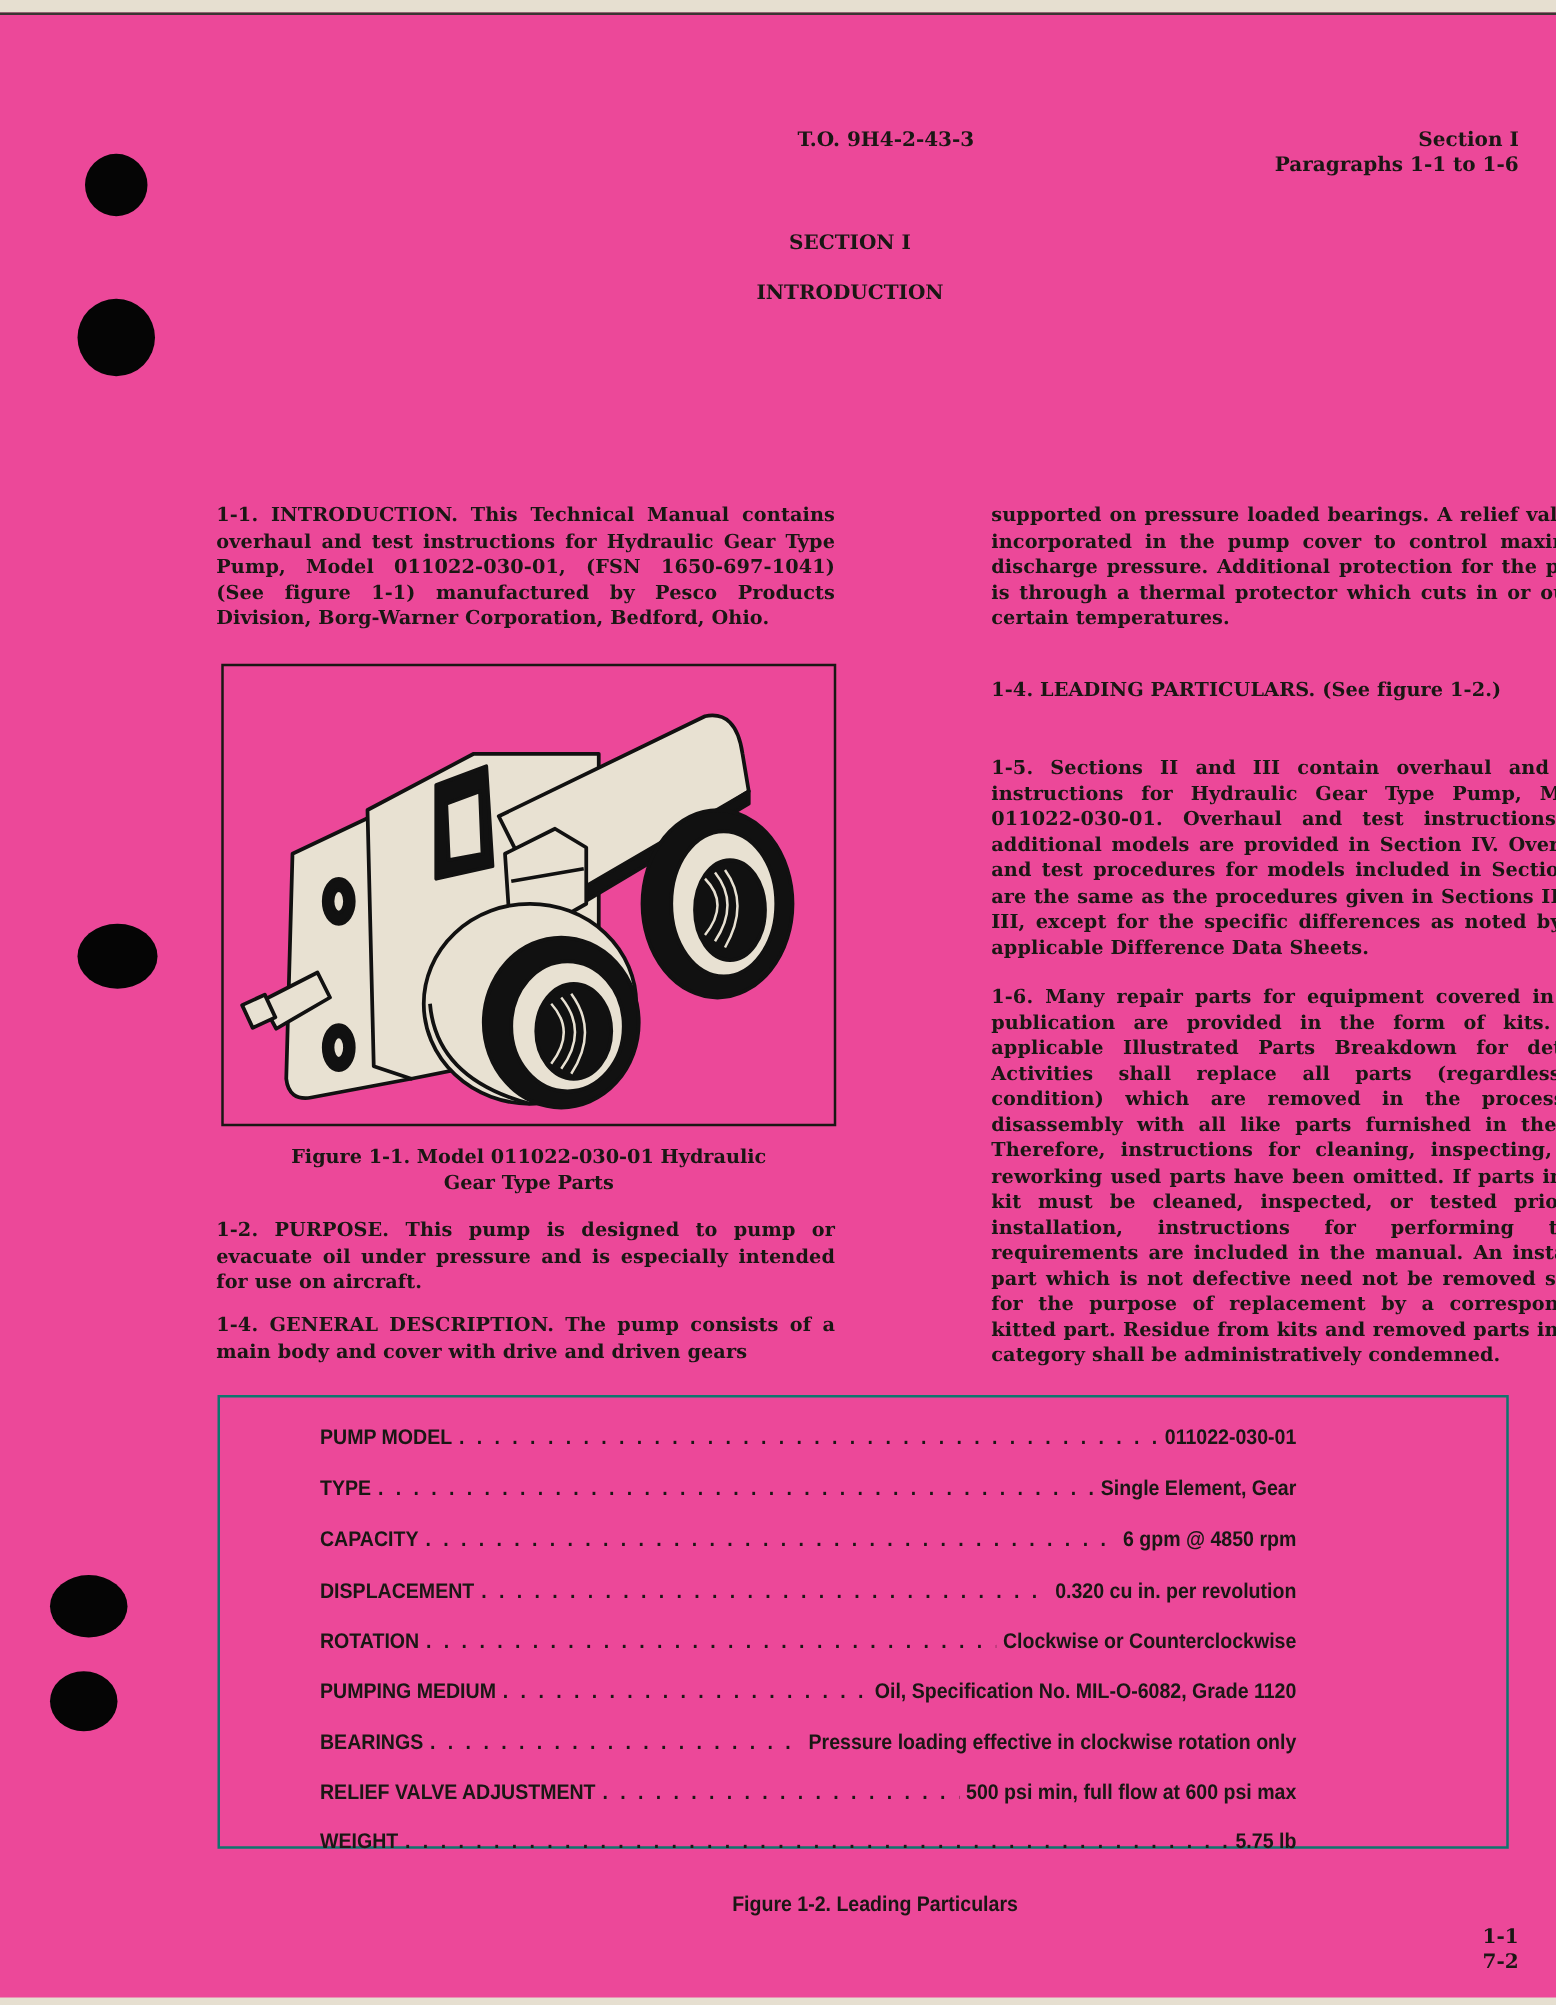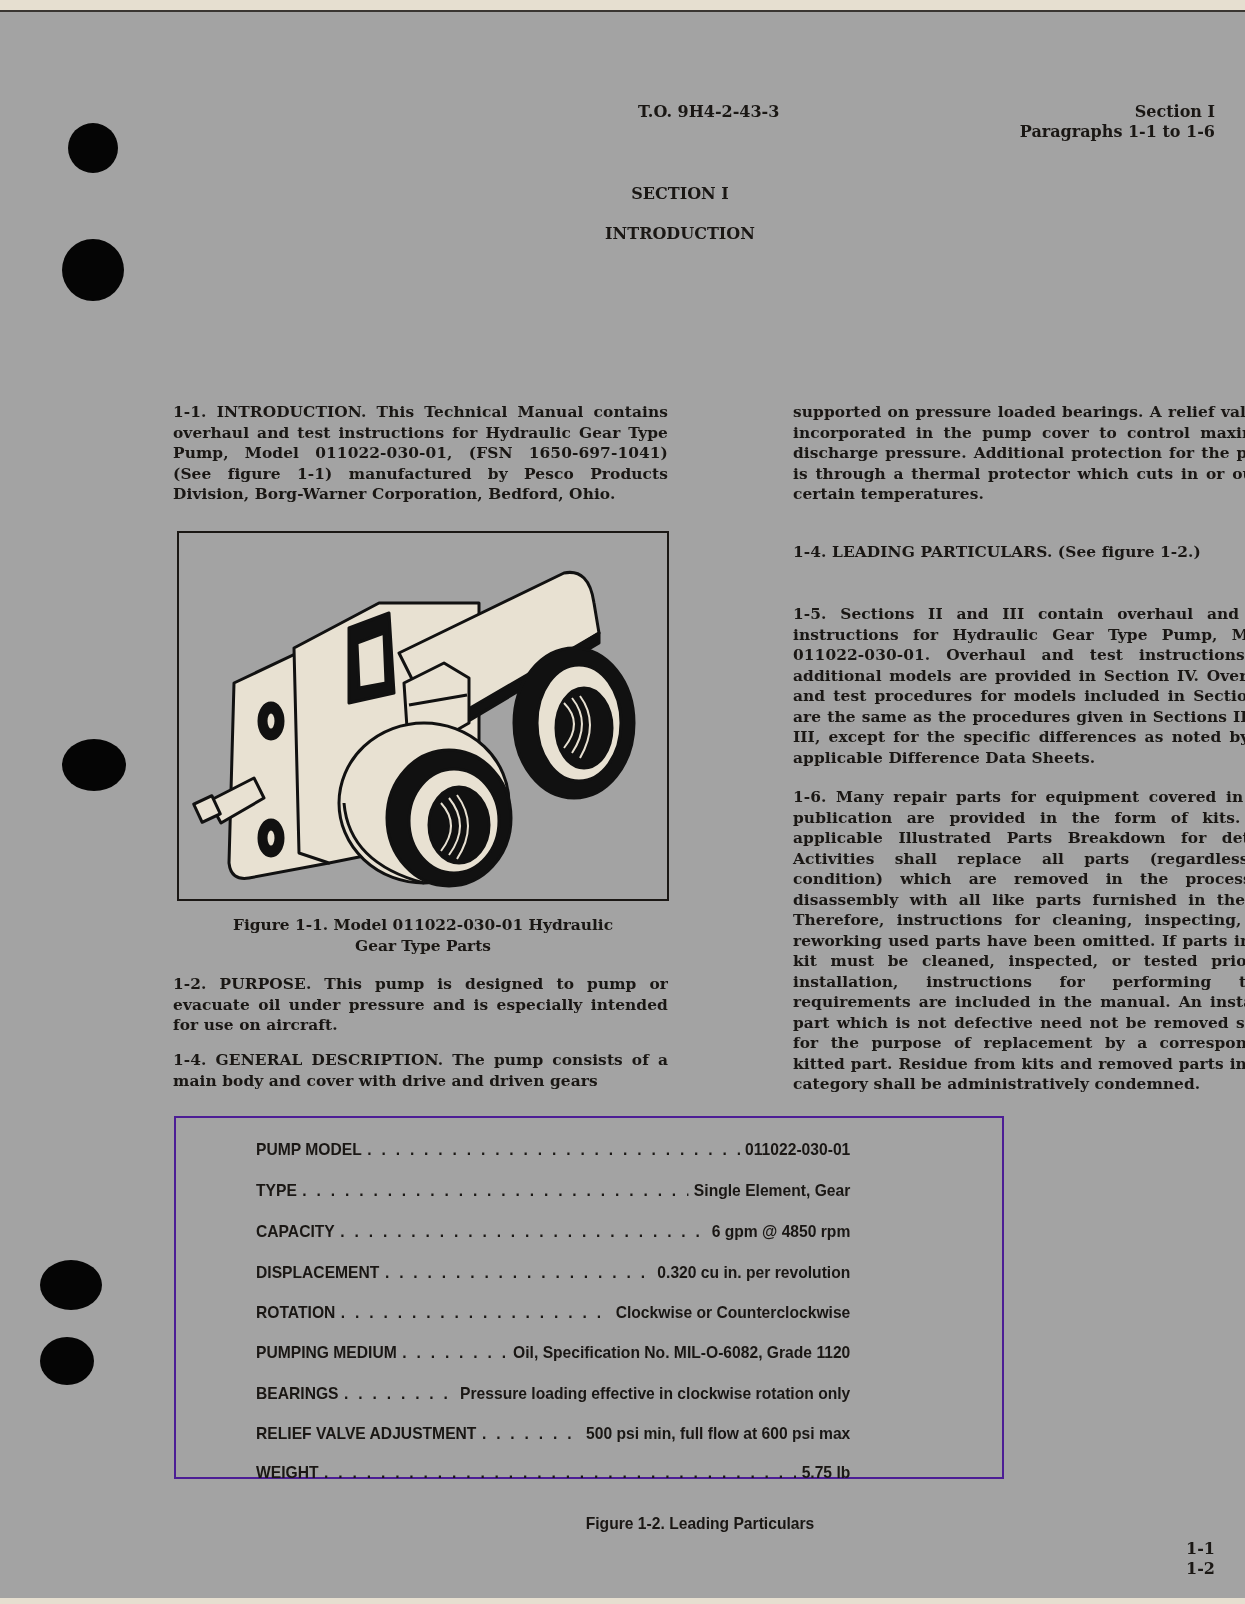--- a/index.html
+++ b/index.html
@@ -4,35 +4,35 @@
 <style>
   html, body { margin: 0; padding: 0; }
   body {
     width: 1245px; height: 1604px; position: relative; overflow: hidden;
     background: #e6dfd0;
     font-family: "DejaVu Serif", "Liberation Serif", serif;
     color: #1a1714;
   }
   .page {
     position: absolute; left: 0; top: 10px; width: 1245px; height: 1586px;
-    background: #a3a3a3;
+    background: #ec4899;
     border-top: 2px solid #3a3632;
   }
   .hole { position: absolute; background: #050505; border-radius: 50%; }
   .hdr { position: absolute; font-size: 16px; font-weight: bold; line-height: 20px; }
   .to { left: 638px; top: 90px; }
   .sec-right { right: 30px; top: 90px; text-align: right; }
   .center-title { position: absolute; left: 0; width: 1360px; text-align: center; font-size: 16px; font-weight: bold; }
   .col { position: absolute; font-size: 15.4px; line-height: 20.5px; text-align: justify; font-weight: 600; letter-spacing: 0.1px; }
   .col p { margin: 0; }
   .left-col { left: 173px; width: 495px; }
   .right-col { left: 761px; width: 493px; margin-left: 32px; }
   .figbox { position: absolute; left: 177px; top: 519px; width: 492px; height: 370px; border: 2px solid #1a1714; box-sizing: border-box; }
   .figcap { position: absolute; left: 177px; width: 492px; text-align: center; font-size: 15.4px; line-height: 20.5px; font-weight: 600; }
-  .table { position: absolute; left: 174px; top: 1104px; width: 830px; height: 363px; border: 2px solid #4c1d95; box-sizing: border-box; }
+  .table { position: absolute; left: 174px; top: 1104px; width: 1033px; height: 363px; border: 2px solid #0f766e; box-sizing: border-box; }
   .row { position: absolute; left: 80px; right: 100px; height: 24px; display: flex; align-items: baseline;
          font-family: "Liberation Sans", sans-serif; font-size: 17px; font-weight: bold; transform: scaleX(0.92); transform-origin: left; }
   .row .lbl { white-space: nowrap; }
   .row .dots { flex: 1; overflow: hidden; white-space: nowrap; margin: 0 6px; letter-spacing: 3px; }
   .row .dots::before { content: ". . . . . . . . . . . . . . . . . . . . . . . . . . . . . . . . . . . . . . . . . . . . . . . . . . . . . . . . . . . . . . . . . . . . . . . . . . . . . . . . . . . . . . . . . ."; }
   .row .val { white-space: nowrap; }
   .fig2cap { position: absolute; left: 0; top: 1502px; width: 1400px; text-align: center; font-family: "Liberation Sans", sans-serif; font-size: 17px; font-weight: bold; transform: scaleX(0.92); }
   .pgnum { position: absolute; right: 30px; font-size: 16px; font-weight: bold; text-align: right; }
 </style>
 </head>
@@ -166,14 +166,14 @@
     <div class="row" style="top:345px;">
       <span class="lbl">WEIGHT</span>
       <span class="dots"></span>
       <span class="val">5.75 lb</span>
     </div>
   </div>
 
   <div class="fig2cap">Figure 1-2. Leading Particulars</div>
 
   <div class="pgnum" style="top:1527px;">1-1</div>
-  <div class="pgnum" style="top:1547px;">1-2</div>
+  <div class="pgnum" style="top:1547px;">7-2</div>
 </div>
 
 </body></html>

